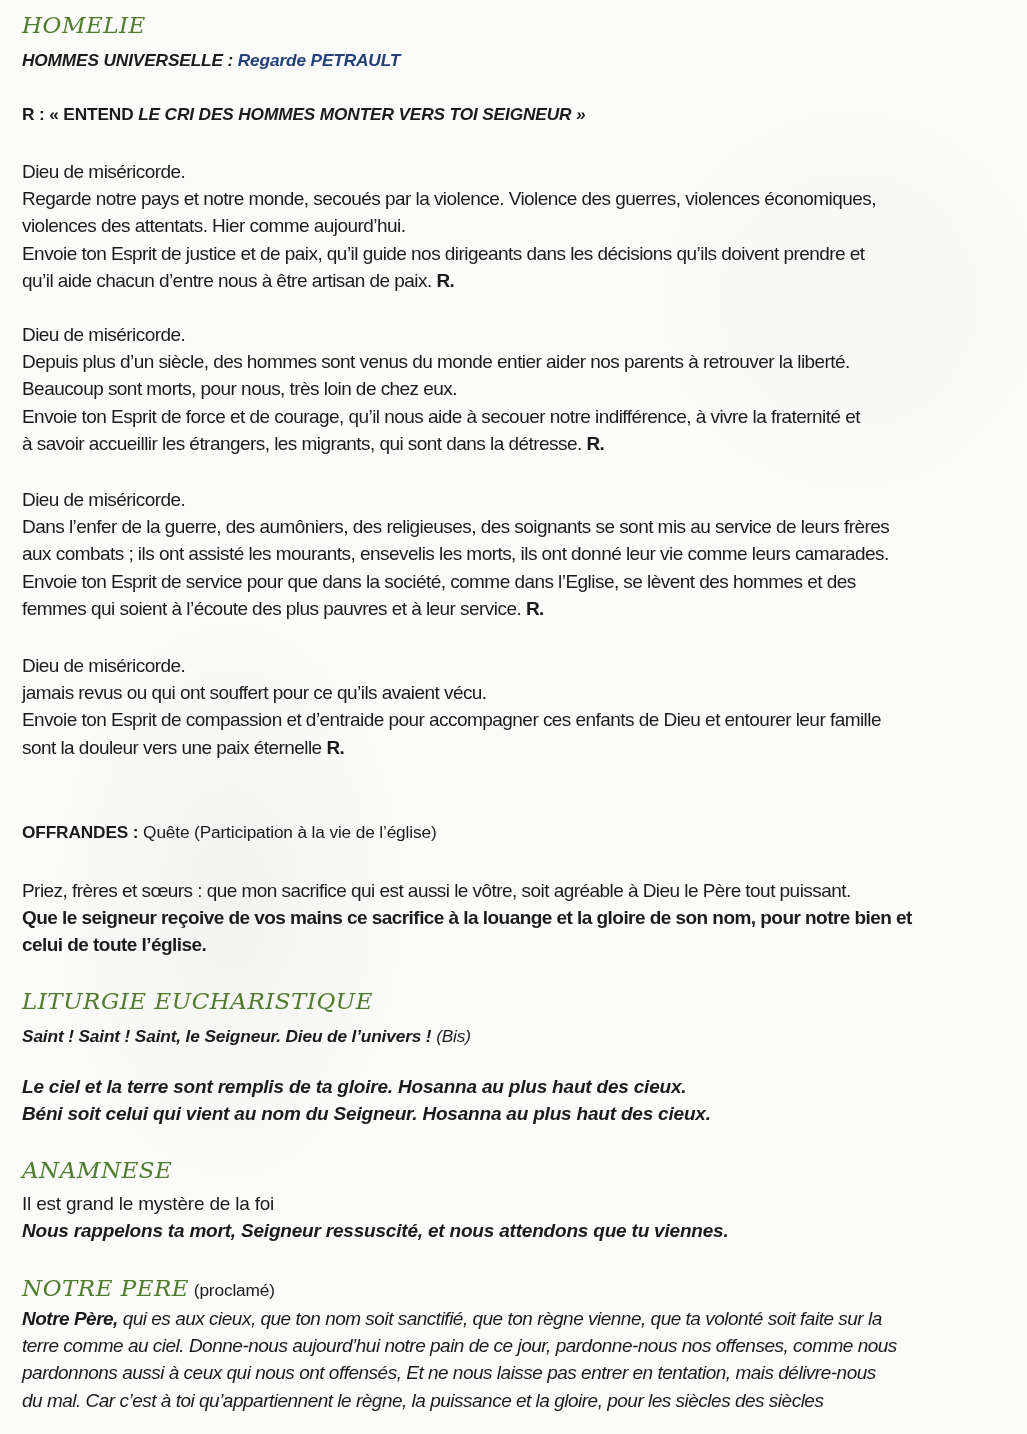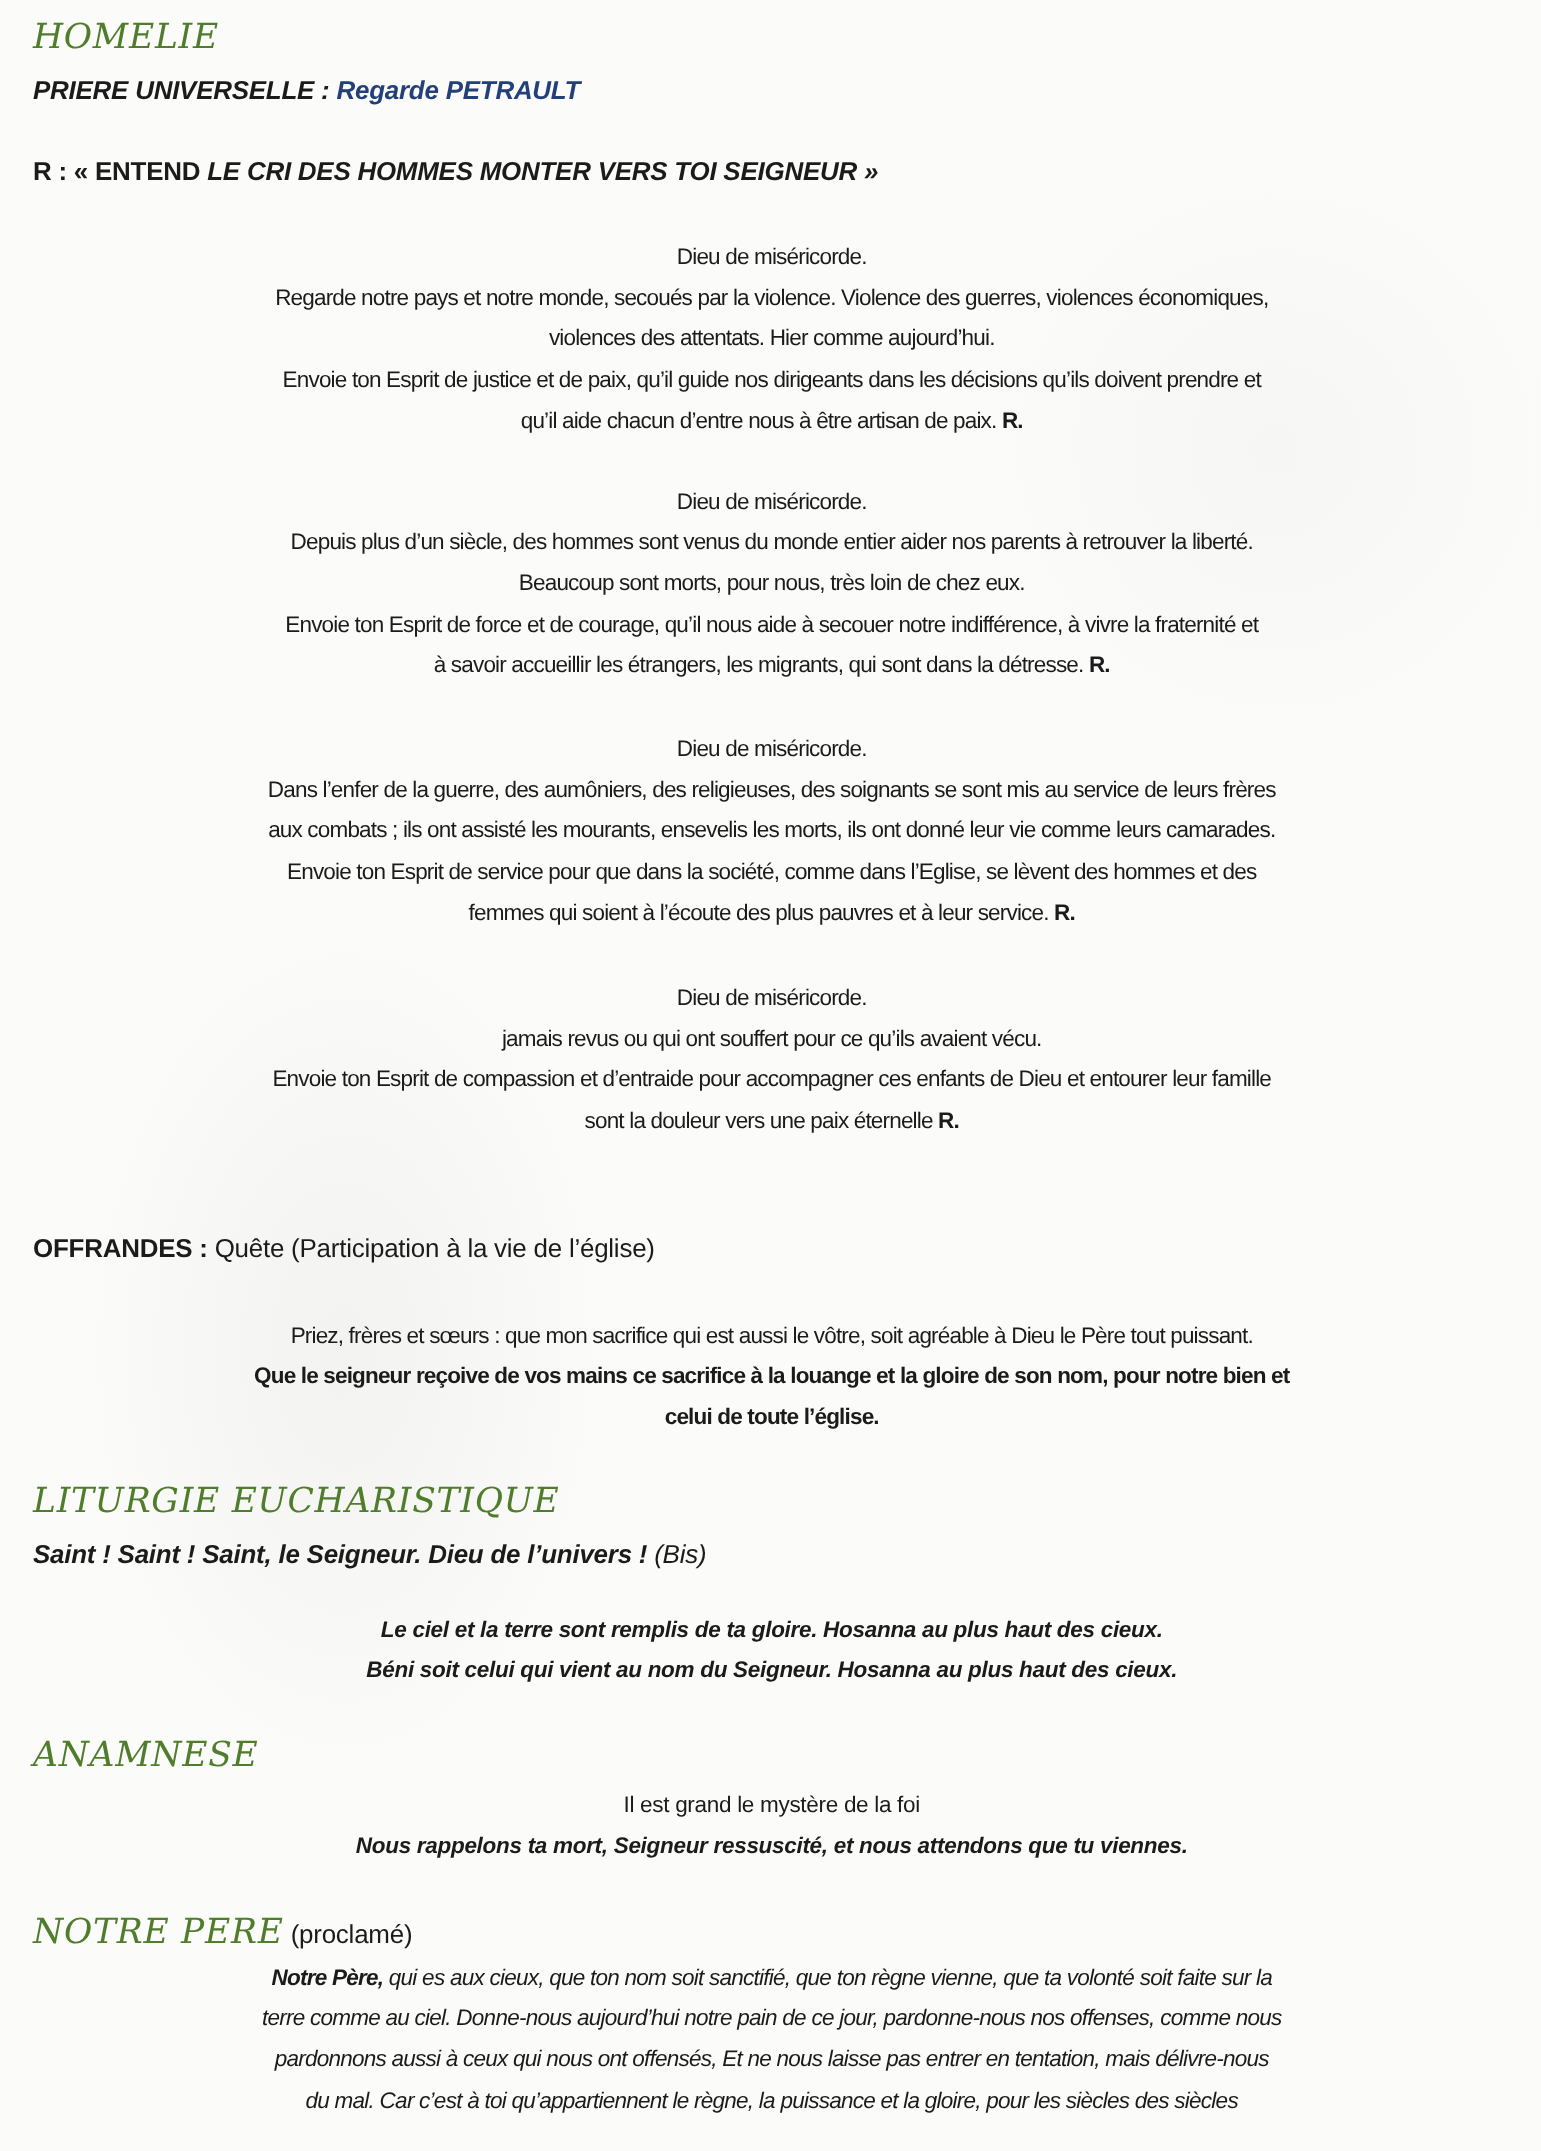--- a/index.html
+++ b/index.html
@@ -31,34 +31,34 @@
     position: absolute; left: 0;
     font-size: 17.3px;
     line-height: 27px;
     white-space: nowrap;
     letter-spacing: -0.15px;
   }
   .it { font-style: italic; }
   .b { font-weight: bold; }
   .blue { color: #23407a; }
   .para { position: absolute; left: 0; width: 985px; }
-  .para .ln { display: block; font-size: 15px; line-height: 27.2px; white-space: nowrap; letter-spacing: -0.2px; text-align: center; }
+  .para .ln { display: block; font-size: 19px; line-height: 27.2px; white-space: nowrap; letter-spacing: -0.2px; }
   .para.condensed .ln { letter-spacing: -0.55px; }
   .notre .ln { font-style: italic; letter-spacing: -0.5px; }
 </style>
 </head>
 <body>
 
 <div class="page">
   <div class="content">
 
     <div class="heading" style="top:12px;">HOMELIE</div>
 
     <div class="line" style="top:47px;">
-      <span class="it b">PRIERE UNIVERSELLE :</span>
+      <span class="it b">HOMMES UNIVERSELLE :</span>
       <span class="it b blue">Regarde PETRAULT</span>
     </div>
 
     <div class="line" style="top:101px;">
       <span class="b">R : « ENTEND</span>
       <span class="b it">LE CRI DES HOMMES MONTER VERS TOI SEIGNEUR »</span>
     </div>
 
     <div class="para condensed" style="top:158px;">
       <span class="ln">Dieu de miséricorde.</span>

